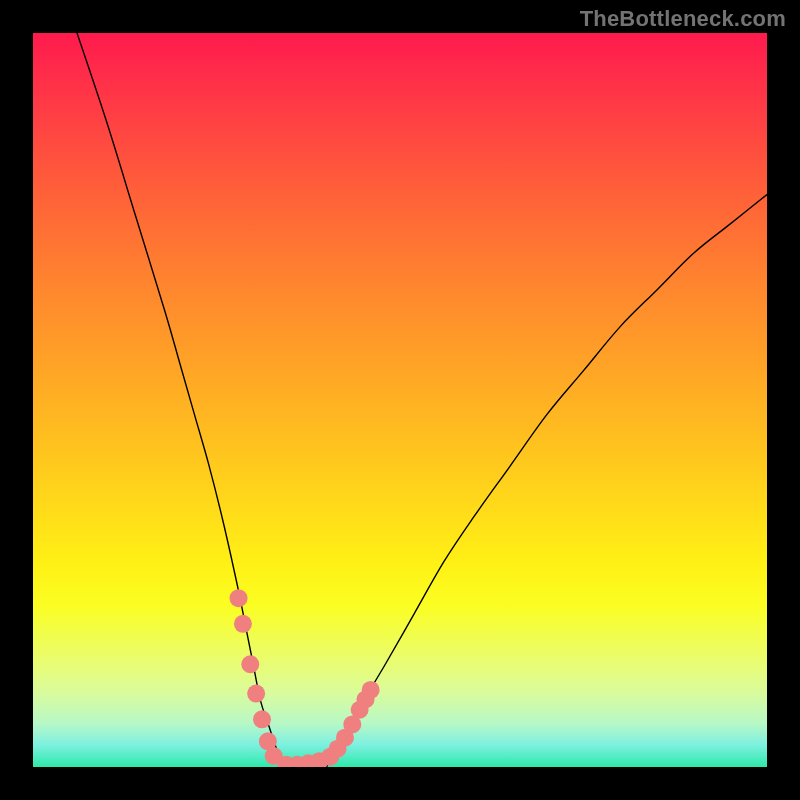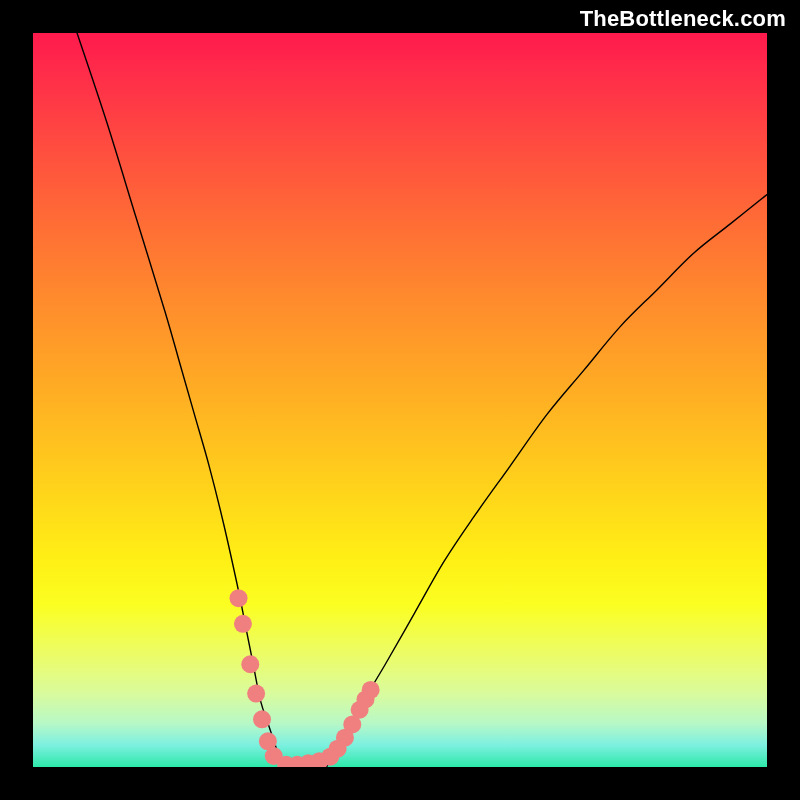--- a/index.html
+++ b/index.html
@@ -14,21 +14,21 @@
   .frame {
     position: relative;
     width: 800px;
     height: 800px;
     background: #000;
   }
   .watermark {
     position: absolute;
     top: 6px;
     right: 14px;
-    color: #ffffff;
+    color: #737373;
     font-size: 22px;
     font-weight: 600;
     letter-spacing: 0.2px;
     z-index: 5;
     user-select: none;
   }
   .plot-area {
     position: absolute;
     left: 33px;
     top: 33px;

